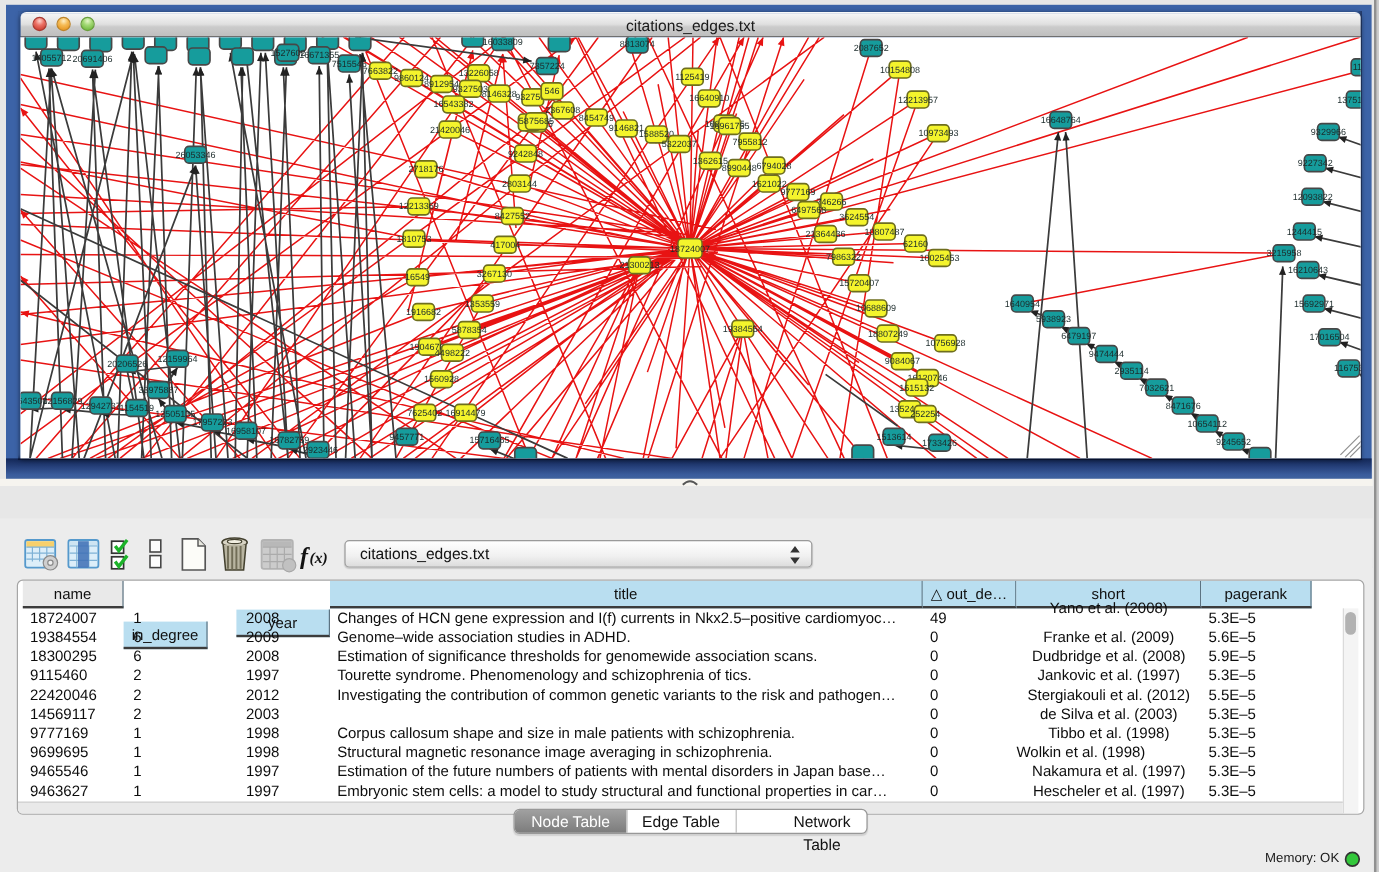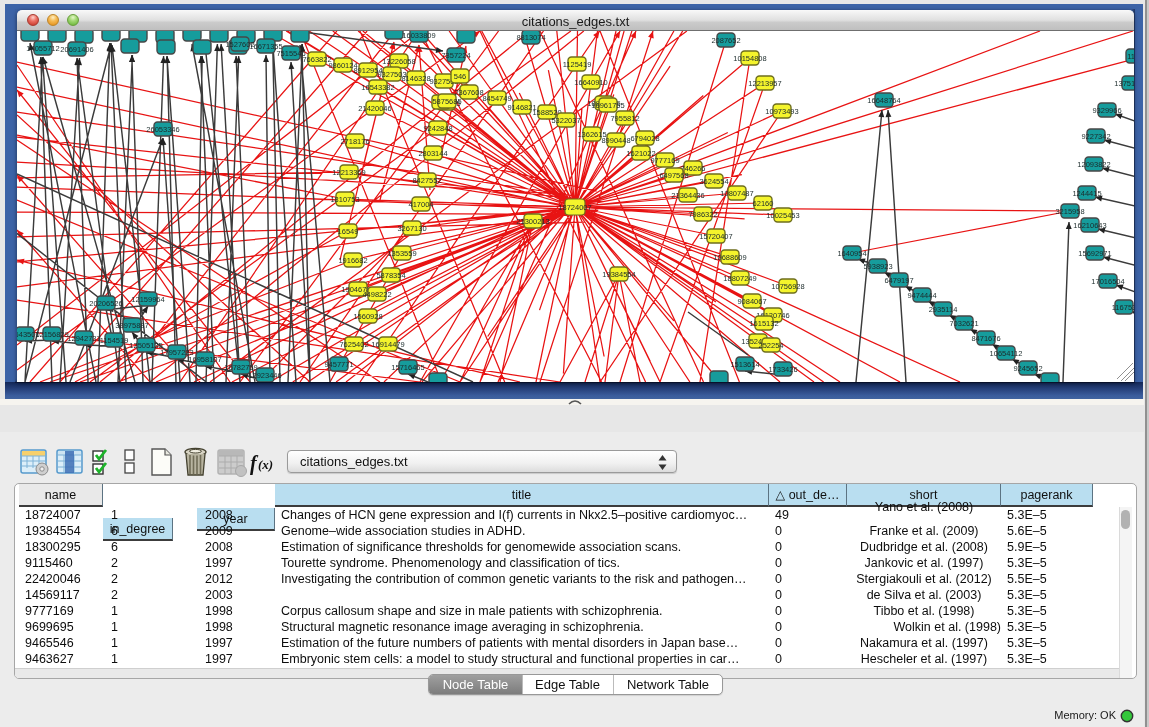--- a/index.html
+++ b/index.html
@@ -580,21 +580,21 @@
     <div class="rowtxt" style="left:10px;top:56px;">18300295</div>
     <div class="rowtxt" style="left:96px;top:56px;">6</div>
     <div class="rowtxt" style="left:190px;top:56px;">2008</div>
     <div class="rowtxt" style="left:266px;top:56px;width:488px;overflow:hidden;">Estimation of significance thresholds for genomewide association scans.</div>
     <div class="rowtxt" style="left:760px;top:56px;">0</div>
     <div class="rowtxt" style="left:832px;top:56px;width:154px;text-align:center;">Dudbridge et al. (2008)</div>
     <div class="rowtxt" style="left:992px;top:56px;">5.9E–5</div>
     <div class="rowtxt" style="left:10px;top:72px;">9115460</div>
     <div class="rowtxt" style="left:96px;top:72px;">2</div>
     <div class="rowtxt" style="left:190px;top:72px;">1997</div>
-    <div class="rowtxt" style="left:266px;top:72px;width:488px;overflow:hidden;">Tourette syndrome. Phenomenology and classification of tics.</div>
+    <div class="rowtxt" style="left:266px;top:72px;width:488px;overflow:hidden;">Tourette syndrome. Phenomenology and schizophrenia of tics.</div>
     <div class="rowtxt" style="left:760px;top:72px;">0</div>
     <div class="rowtxt" style="left:832px;top:72px;width:154px;text-align:center;">Jankovic et al. (1997)</div>
     <div class="rowtxt" style="left:992px;top:72px;">5.3E–5</div>
     <div class="rowtxt" style="left:10px;top:88px;">22420046</div>
     <div class="rowtxt" style="left:96px;top:88px;">2</div>
     <div class="rowtxt" style="left:190px;top:88px;">2012</div>
     <div class="rowtxt" style="left:266px;top:88px;width:488px;overflow:hidden;">Investigating the contribution of common genetic variants to the risk and pathogen…</div>
     <div class="rowtxt" style="left:760px;top:88px;">0</div>
     <div class="rowtxt" style="left:832px;top:88px;width:154px;text-align:center;">Stergiakouli et al. (2012)</div>
     <div class="rowtxt" style="left:992px;top:88px;">5.5E–5</div>
@@ -609,21 +609,21 @@
     <div class="rowtxt" style="left:190px;top:120px;">1998</div>
     <div class="rowtxt" style="left:266px;top:120px;width:488px;overflow:hidden;">Corpus callosum shape and size in male patients with schizophrenia.</div>
     <div class="rowtxt" style="left:760px;top:120px;">0</div>
     <div class="rowtxt" style="left:832px;top:120px;width:154px;text-align:center;">Tibbo et al. (1998)</div>
     <div class="rowtxt" style="left:992px;top:120px;">5.3E–5</div>
     <div class="rowtxt" style="left:10px;top:136px;">9699695</div>
     <div class="rowtxt" style="left:96px;top:136px;">1</div>
     <div class="rowtxt" style="left:190px;top:136px;">1998</div>
     <div class="rowtxt" style="left:266px;top:136px;width:488px;overflow:hidden;">Structural magnetic resonance image averaging in schizophrenia.</div>
     <div class="rowtxt" style="left:760px;top:136px;">0</div>
-    <div class="rowtxt" style="left:832px;top:136px;width:154px;text-align:right;">Wolkin et al. (1998)</div>
+    <div class="rowtxt" style="left:832px;top:136px;width:154px;text-align:left;">Wolkin et al. (1998)</div>
     <div class="rowtxt" style="left:992px;top:136px;">5.3E–5</div>
     <div class="rowtxt" style="left:10px;top:152px;">9465546</div>
     <div class="rowtxt" style="left:96px;top:152px;">1</div>
     <div class="rowtxt" style="left:190px;top:152px;">1997</div>
     <div class="rowtxt" style="left:266px;top:152px;width:488px;overflow:hidden;">Estimation of the future numbers of patients with mental disorders in Japan base…</div>
     <div class="rowtxt" style="left:760px;top:152px;">0</div>
     <div class="rowtxt" style="left:832px;top:152px;width:154px;text-align:center;">Nakamura et al. (1997)</div>
     <div class="rowtxt" style="left:992px;top:152px;">5.3E–5</div>
     <div class="rowtxt" style="left:10px;top:168px;">9463627</div>
     <div class="rowtxt" style="left:96px;top:168px;">1</div>
@@ -632,18 +632,18 @@
     <div class="rowtxt" style="left:760px;top:168px;">0</div>
     <div class="rowtxt" style="left:832px;top:168px;width:154px;text-align:center;">Hescheler et al. (1997)</div>
     <div class="rowtxt" style="left:992px;top:168px;">5.3E–5</div>
     <div style="position:absolute;left:1104px;top:23px;width:13px;height:172px;background:#f4f4f4;border-left:1px solid #dadada;"></div>
     <div style="position:absolute;left:1106px;top:26px;width:9px;height:19px;background:#b2b2b2;border-radius:5px;"></div>
     <div style="position:absolute;left:0;top:184px;width:1104px;height:11px;background:#e9e9e9;border-top:1px solid #cfcfcf;"></div>
 </div>
 <div class="abs" id="tabs">
 <div class="seg" style="left:0;width:93px;background:linear-gradient(180deg,#a0a0a0,#7c7c7c);color:#fff;border-radius:4px 0 0 4px;">Node Table</div>
     <div class="seg" style="left:93px;width:90px;border-left:1px solid #bbb;">Edge Table</div>
-    <div class="seg" style="left:184px;width:109px;border-left:1px solid #bbb;">Network Table</div>
+    <div class="seg" style="left:184px;width:109px;border-left:1px solid #bbb;padding-left:34px;">Network Table</div>
 </div>
 <div class="abs" id="memtxt">Memory: OK</div>
 <svg class="abs" style="left:1120px;top:709px" width="16" height="16">
  <circle cx="7" cy="7" r="5.7" fill="#33c73b" stroke="#333" stroke-width="1.4"></circle>
 </svg>
 
 </body></html>

